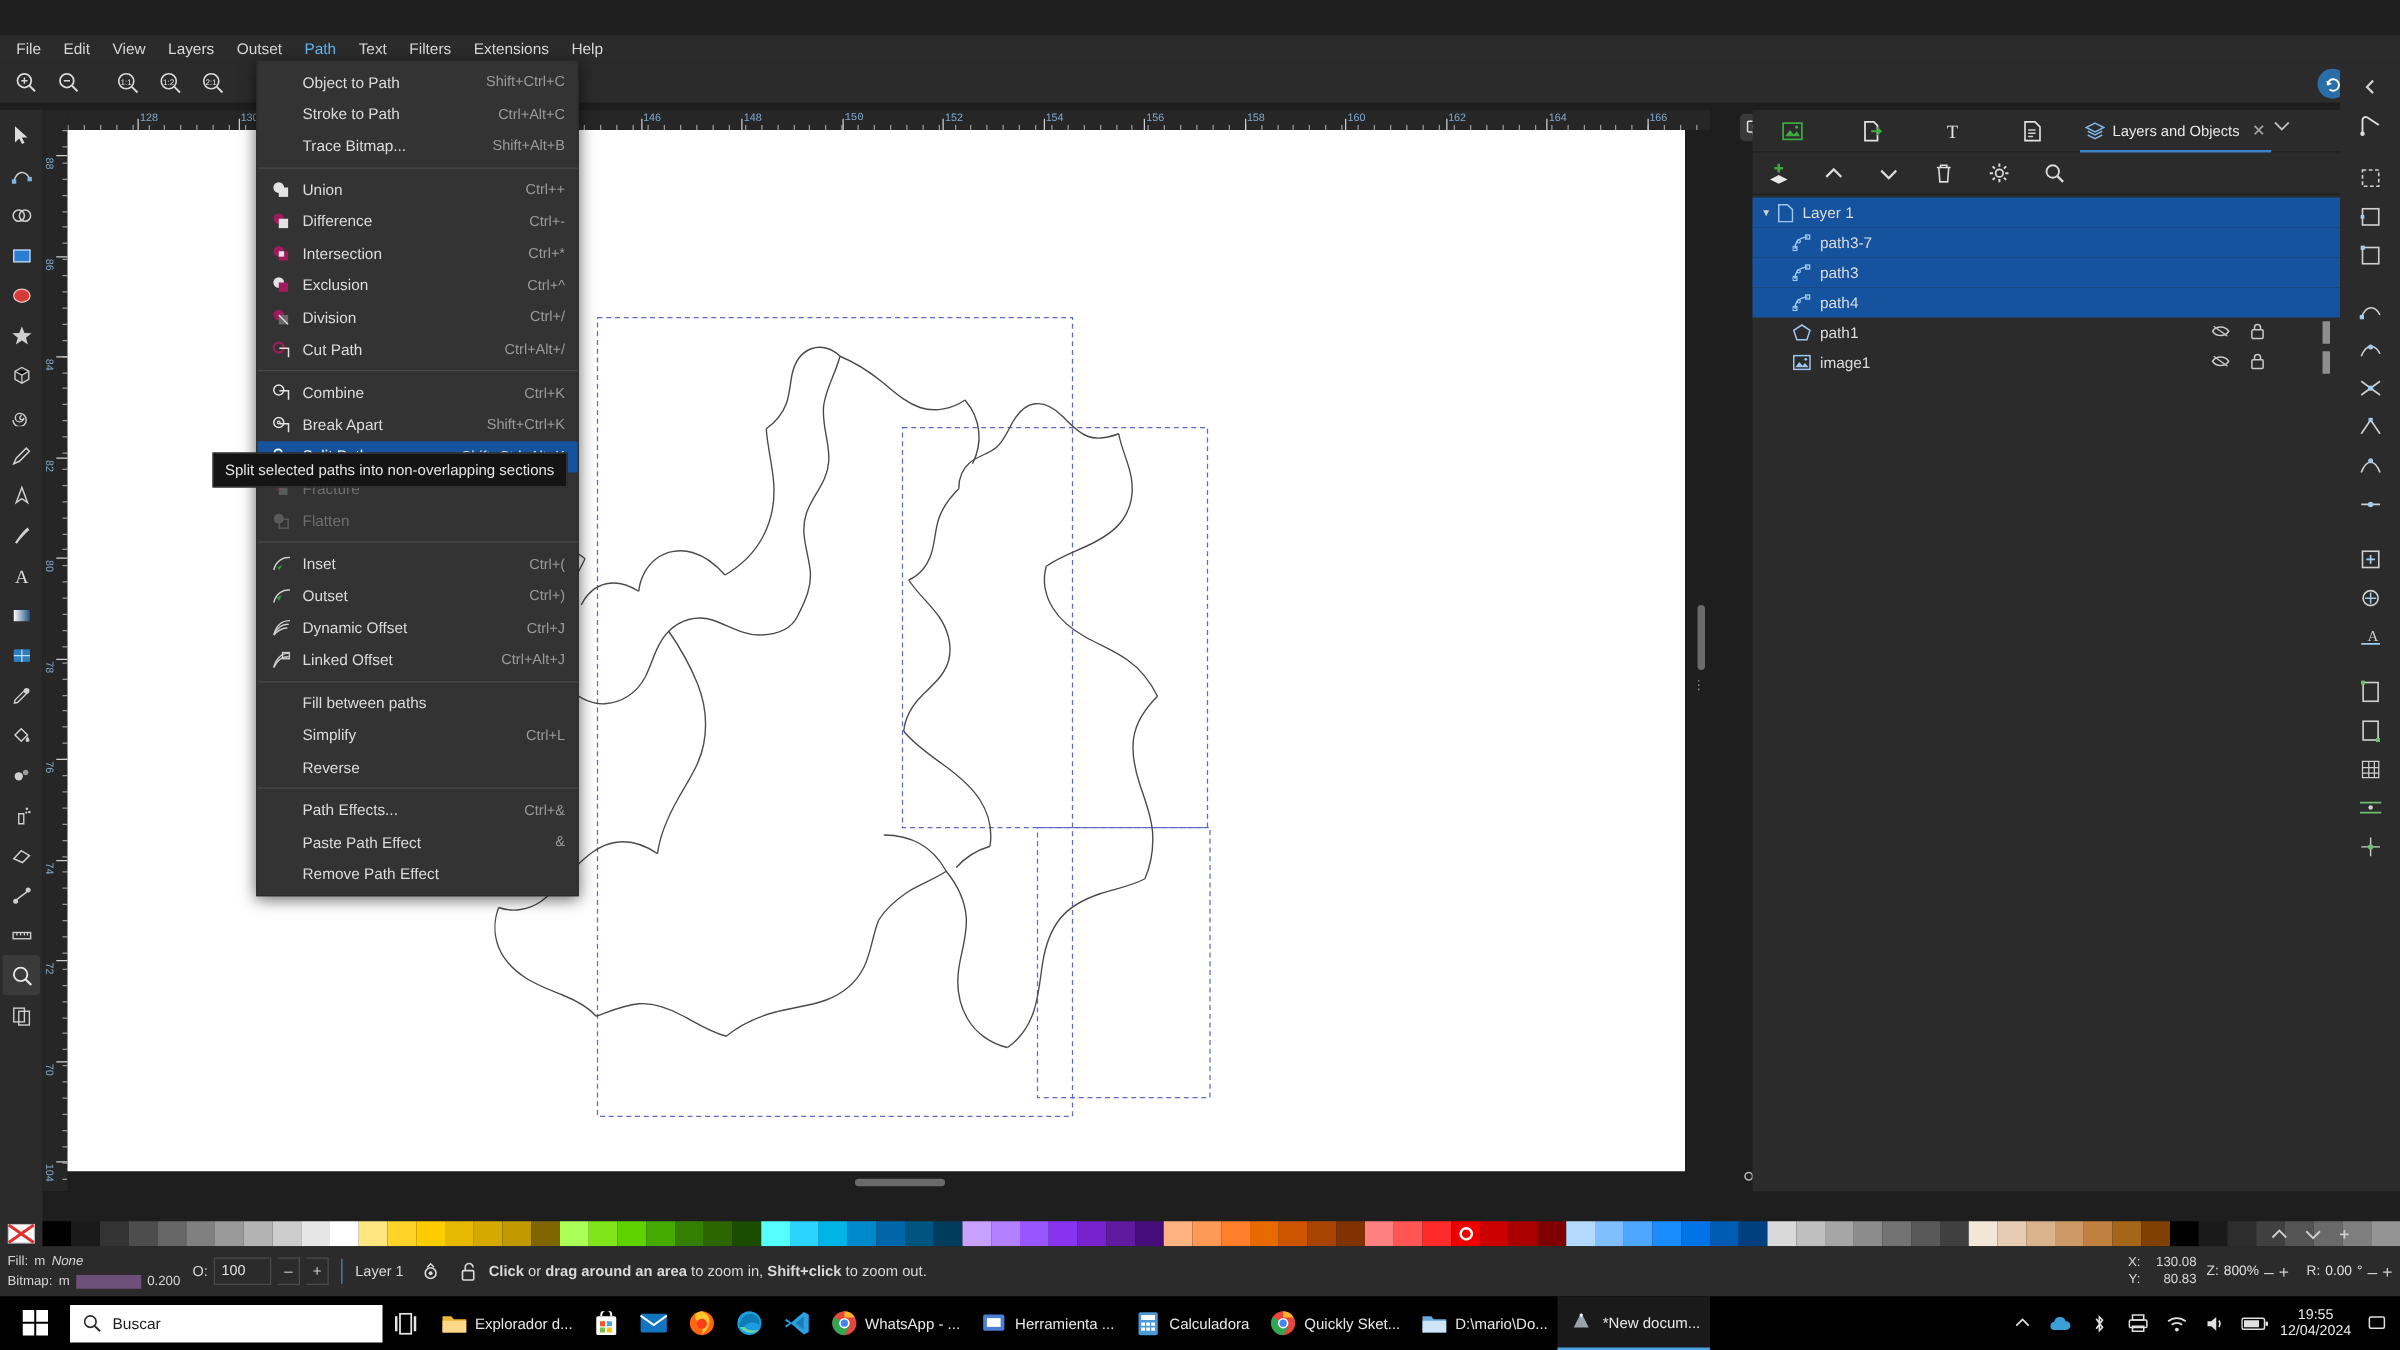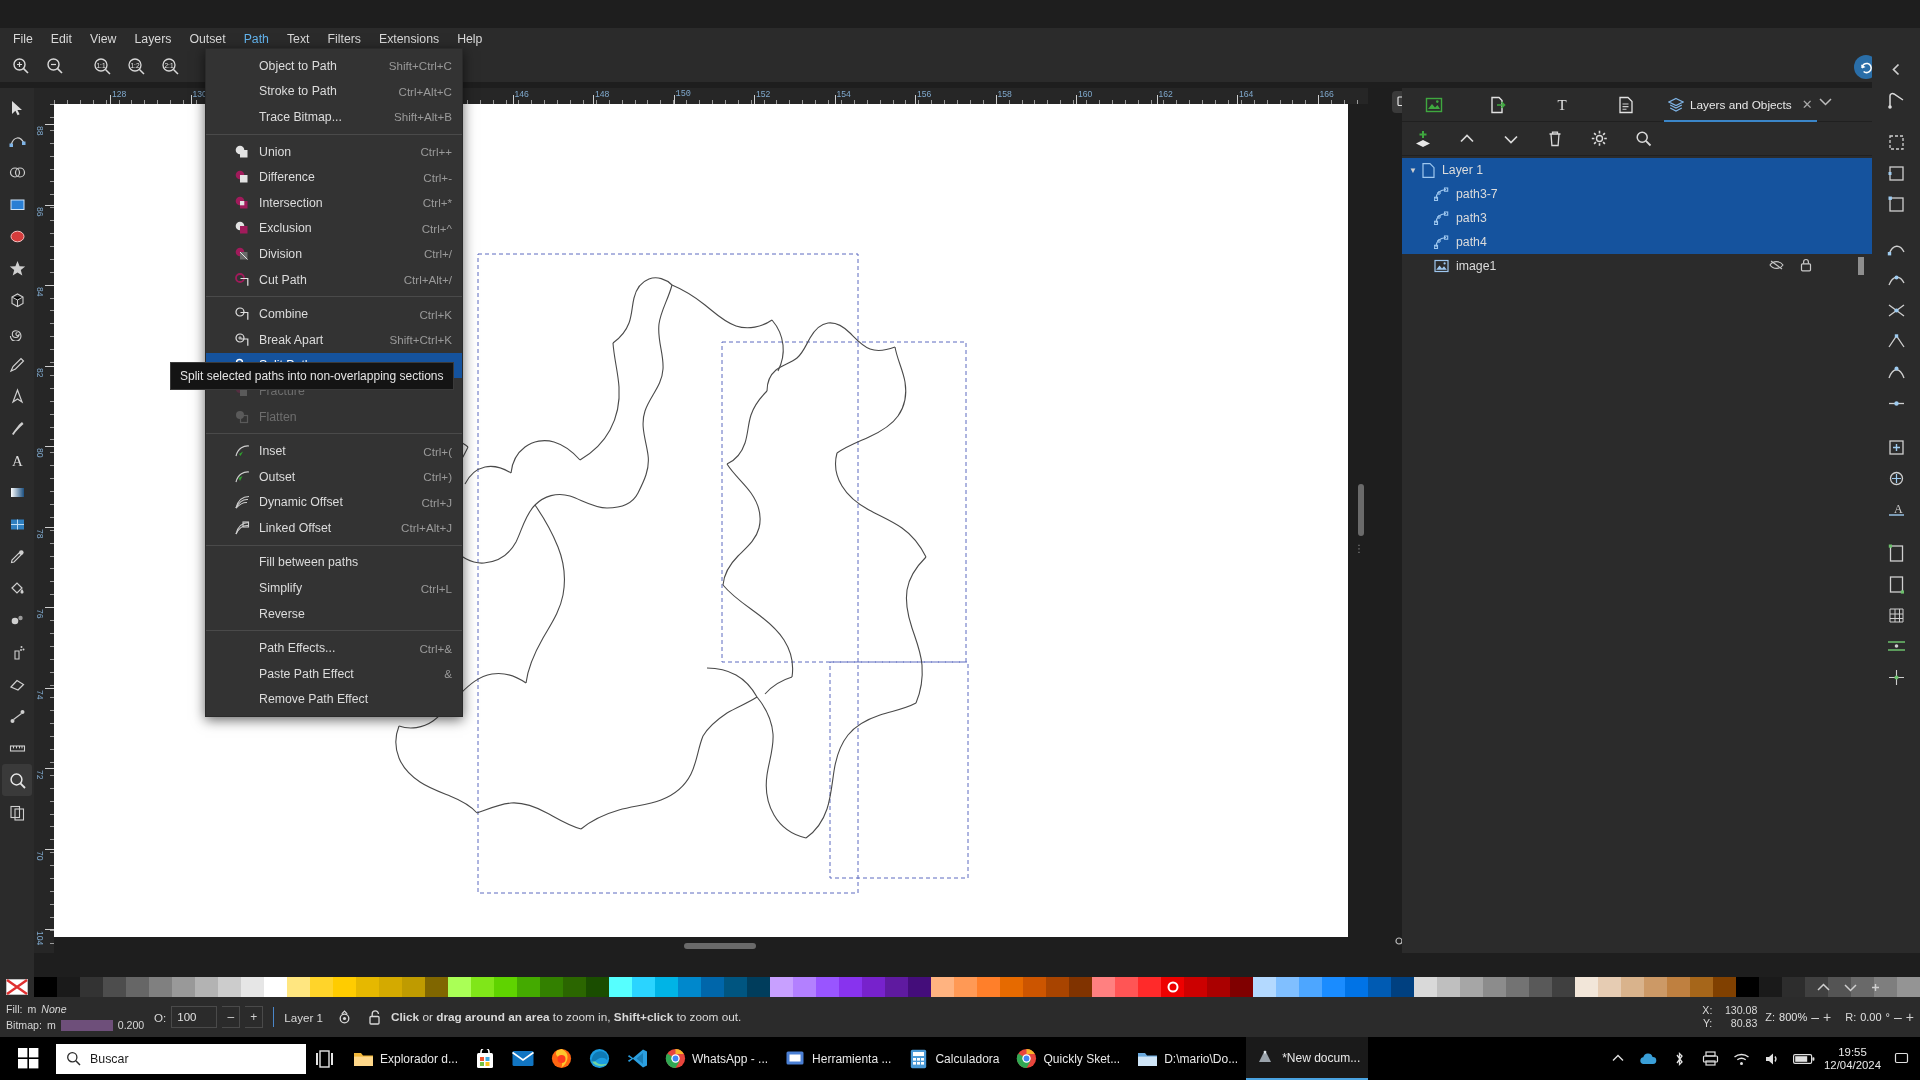--- a/index.html
+++ b/index.html
@@ -122,21 +122,21 @@
              padding-left:10px;gap:9px;color:#1b1b1b;font-size:12.4px;}
   .tb-item{height:43px;display:flex;align-items:center;gap:6px;padding:0 8px;color:#e9e9e9;font-size:12px;}
   .tb-item.act{border-bottom:2px solid #4aa3e0;background:#1a1a1a;}
   .tb-ico{width:22px;height:22px;display:flex;align-items:center;justify-content:center;}
   .tray{position:absolute;right:0;bottom:0;height:43px;display:flex;align-items:center;gap:9px;padding-right:8px;color:#e9e9e9;font-size:11px;}
   .clock{line-height:13px;text-align:center;font-size:11.4px;}
 
   
   .menupop{position:absolute;left:205px;top:48px;width:258px;background:#333333;
            border:1px solid #2a2a2a;box-shadow:0 3px 12px rgba(0,0,0,.6);z-index:60;padding:4px 0;}
-  .mrow{height:25.6px;display:flex;align-items:center;padding:0 25px;font-size:12.3px;color:#dcdcdc;position:relative;}
+  .mrow{height:25.6px;display:flex;align-items:center;padding:0 8px;font-size:12.3px;color:#dcdcdc;position:relative;}
   .mrow .mico{width:22px;height:18px;display:flex;align-items:center;justify-content:center;}
   .mrow .mlabel{margin-left:6px;}
   .mrow .mkey{position:absolute;right:10px;color:#9a9a9a;font-size:11.6px;}
   .mrow.hi{background:#15539e;color:#ffffff;}
   .mrow.hi .mkey{color:#dbe8f7;}
   .mrow.dis{color:#6e6e6e;}
   .msep{height:1px;background:#4a4a4a;margin:4px 0;}
   .tooltip{position:absolute;left:170px;top:362px;background:#141414;border:1px solid #3a3a3a;
            color:#e4e4e4;font-size:12px;padding:6px 9px;z-index:70;white-space:nowrap;}
 </style>
@@ -803,20 +803,43 @@
           <svg width="15" height="14" viewBox="0 0 15 14">
               <path d="M2 12 C2 5 7 3 12 2.5" fill="none" stroke="#9ec7ef" stroke-width="1.2"></path>
               <rect x="0.3" y="10.3" width="3.2" height="3.2" fill="none" stroke="#9ec7ef" stroke-width="1.1"></rect>
               <rect x="10.5" y="1" width="3.2" height="3.2" fill="none" stroke="#9ec7ef" stroke-width="1.1"></rect>
               <circle cx="5" cy="6" r="1.3" fill="none" stroke="#9ec7ef" stroke-width="1"></circle>
             </svg>
         </span>
         <span class="lname">path4</span>
       </div>
 
+      <div class="lrow" style="padding-left:30px;">
+        <span style="display:inline-flex;width:18px;justify-content:center;">
+          <svg width="15" height="14" viewBox="0 0 15 14">
+              <path d="M7.5 1 L14 5.3 L11.5 12.8 L3.5 12.8 L1 5.3 Z" fill="none" stroke="#9ec7ef" stroke-width="1.2"></path>
+            </svg>
+        </span>
+        <span class="lname">path1</span>
+        <span style="position:absolute;right:60px;display:flex;gap:16px;align-items:center;">
+          <span>
+            <svg width="15" height="12" viewBox="0 0 15 12">
+                <path d="M1 6 C4 1.5 11 1.5 14 6 C11 10.5 4 10.5 1 6 Z" fill="none" stroke="#c9c9c9" stroke-width="1.1"></path>
+                <path d="M2 2 L13 10" stroke="#c9c9c9" stroke-width="1.1"></path>
+              </svg>
+          </span>
+          <span>
+            <svg width="12" height="14" viewBox="0 0 12 14">
+                <rect x="1.5" y="5.8" width="9" height="7" rx="1" fill="none" stroke="#c9c9c9" stroke-width="1.2"></rect>
+                <path d="M3.6 5.8 V3.9 a2.4 2.4 0 0 1 4.8 0 V5.8" fill="none" stroke="#c9c9c9" stroke-width="1.2"></path>
+              </svg>
+          </span>
+        </span>
+        <span class="swatch"></span>
+      </div>
 
       <div class="lrow" style="padding-left:30px;">
         <span style="display:inline-flex;width:18px;justify-content:center;">
           <svg width="15" height="14" viewBox="0 0 15 14">
               <rect x="1" y="1.5" width="13" height="11" fill="none" stroke="#9ec7ef" stroke-width="1.2"></rect>
               <path d="M2.2 10.8 L5.5 6.6 L8 9.6 L10 7.3 L12.8 10.8 Z" fill="#9ec7ef"></path>
               <circle cx="10.6" cy="4.4" r="1.1" fill="#9ec7ef"></circle>
             </svg>
         </span>
         <span class="lname">image1</span>

